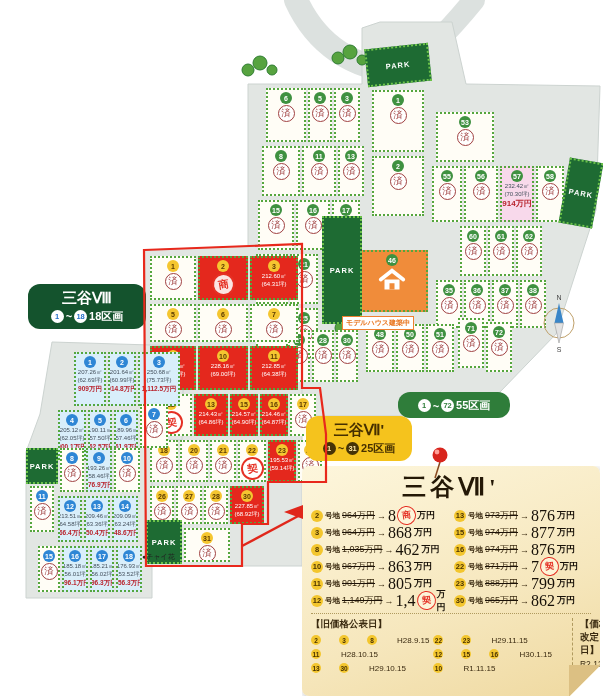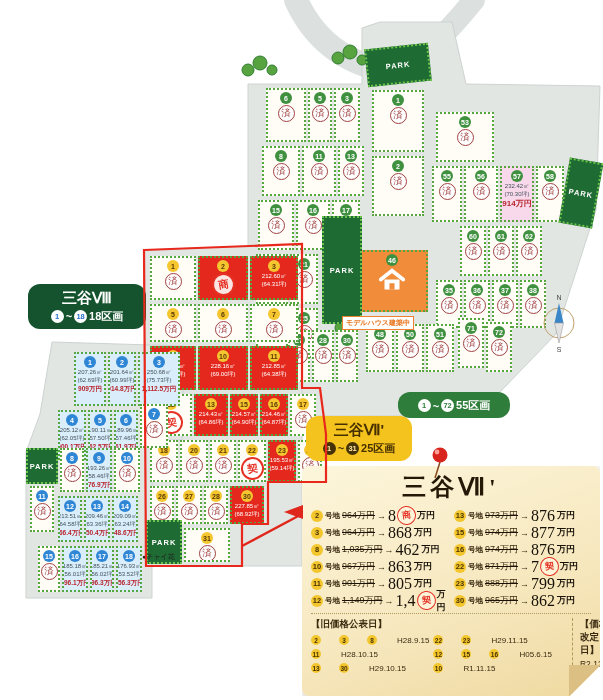--- a/index.html
+++ b/index.html
@@ -637,21 +637,21 @@
           <div class="pcol" id="pub-col2">
               <div class="pg">
                 <span class="pbadge">22</span>
                 <span class="pbadge">23</span>
                 <span class="d">H29.11.15</span>
               </div>
               <div class="pg">
                 <span class="pbadge">12</span>
                 <span class="pbadge">15</span>
                 <span class="pbadge">16</span>
-                <span class="d">H05.6.15</span>
+                <span class="d">H30.1.15</span>
               </div>
               <div class="pg">
                 <span class="pbadge">10</span>
                 <span class="d">R1.11.15</span>
               </div>
             </div>
         </div>
       </div>
       <div class="rev">
         <div class="sec-label">【価格改定日】</div>

